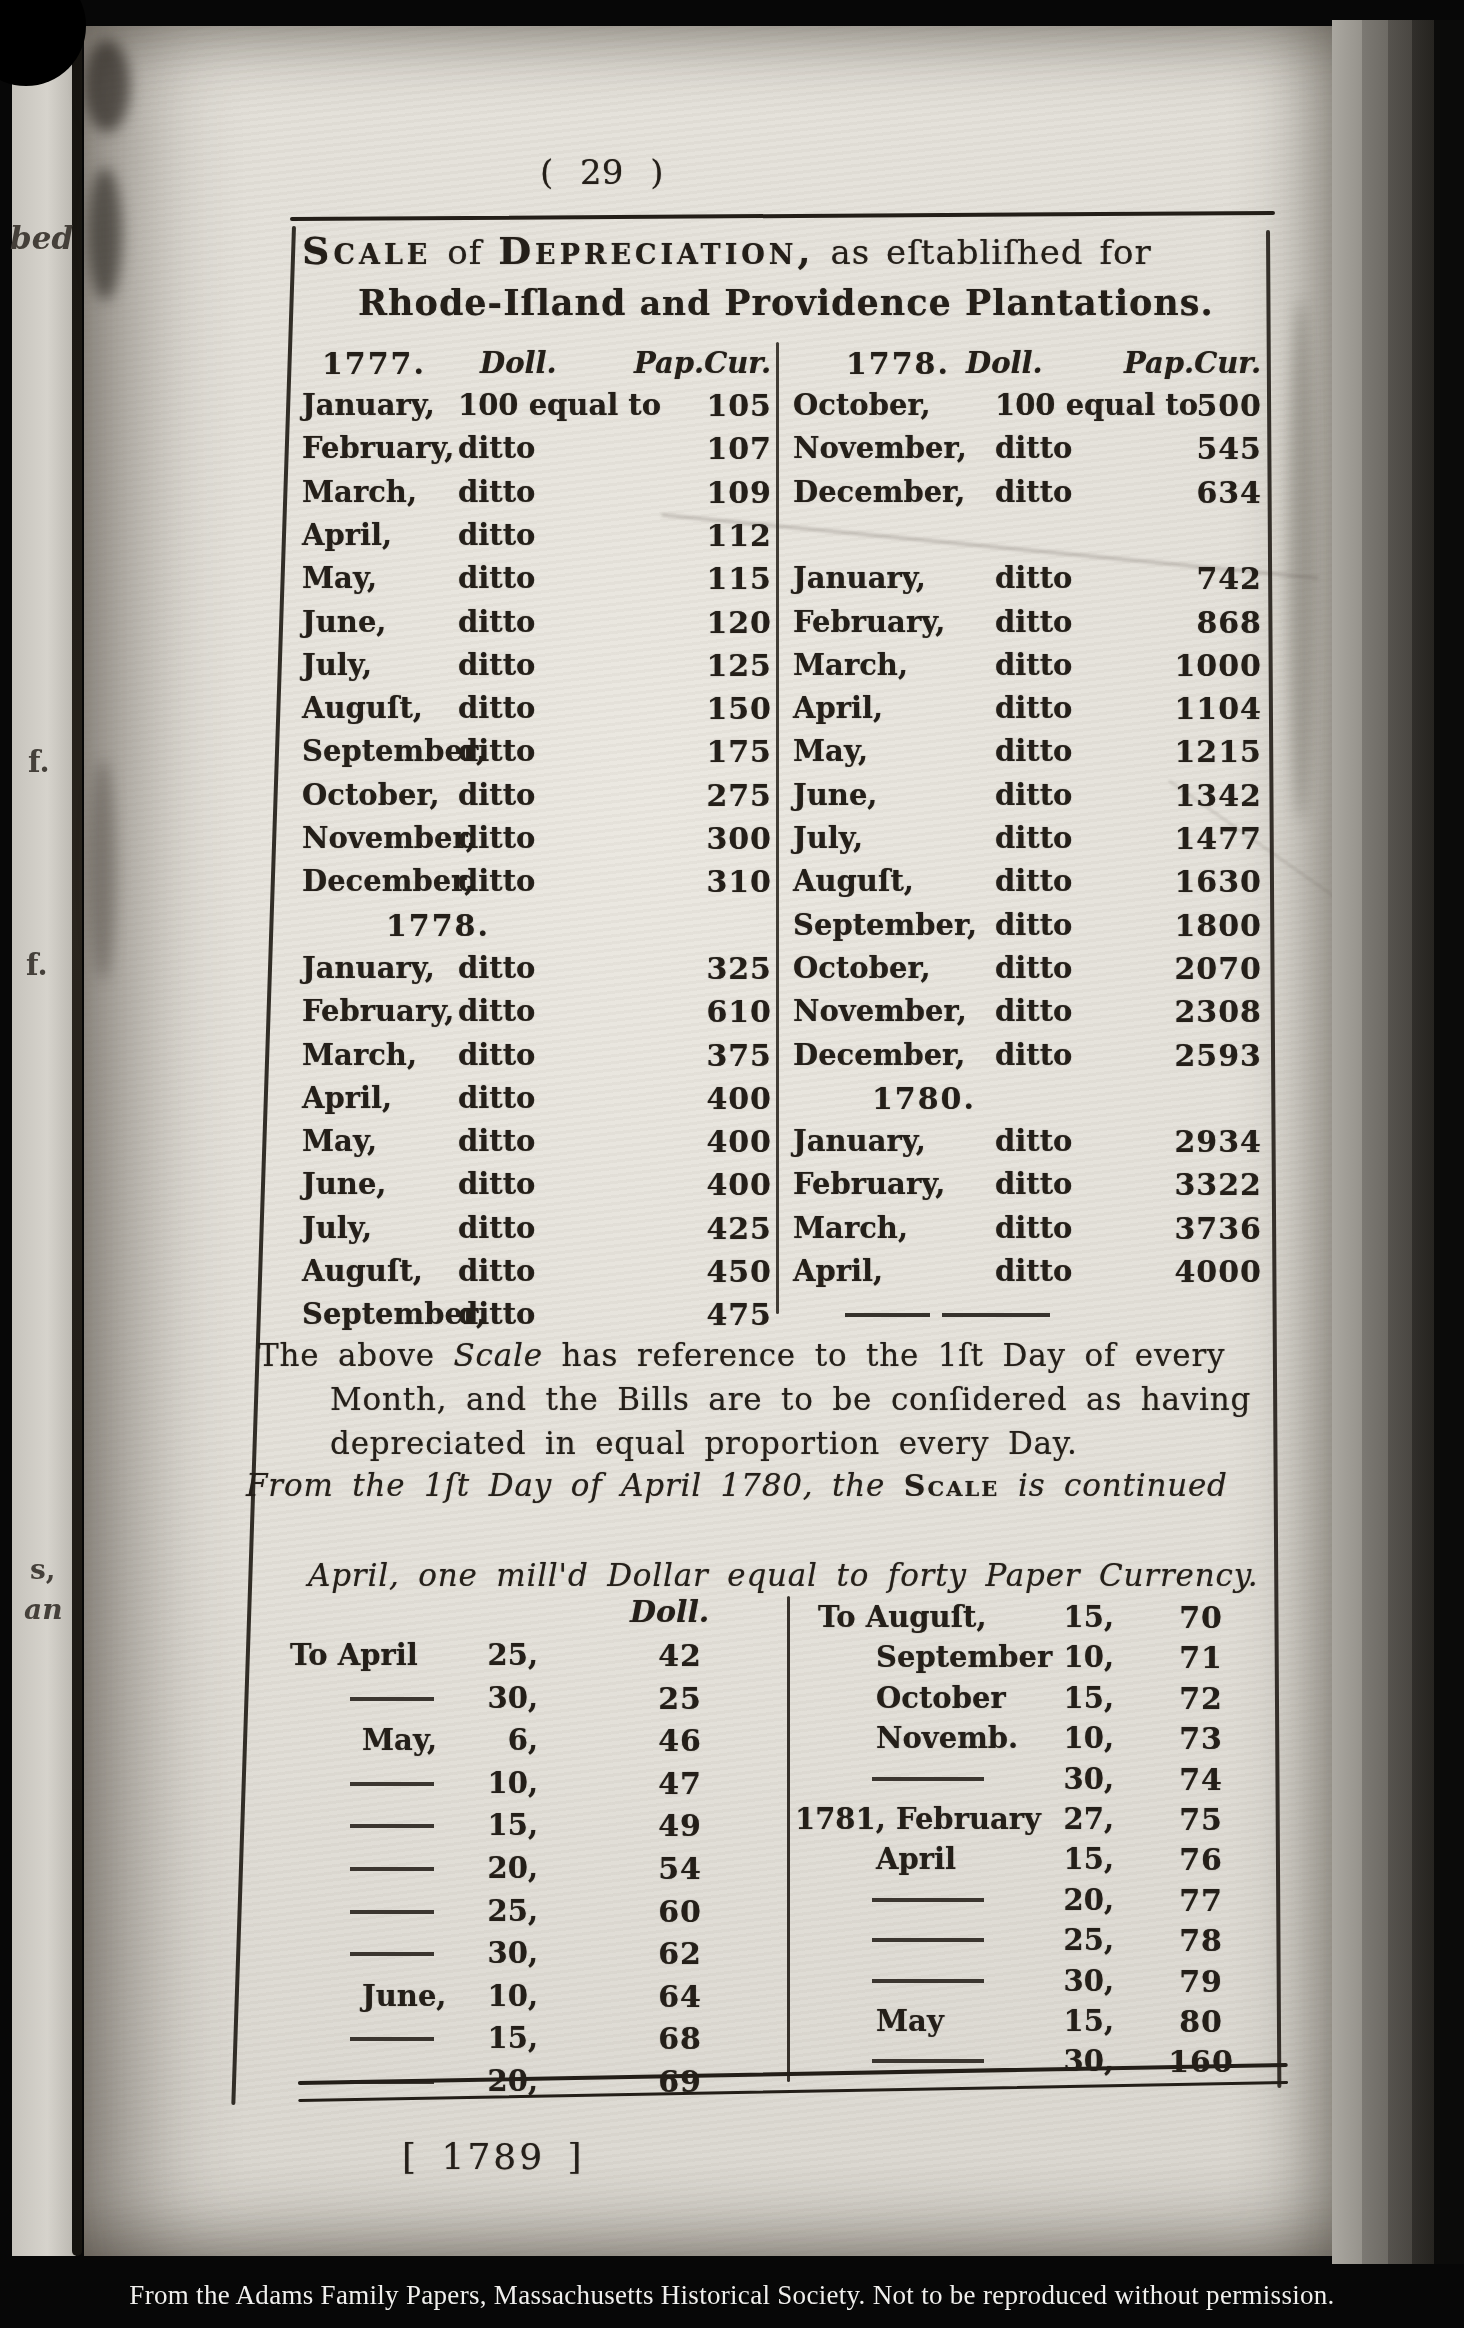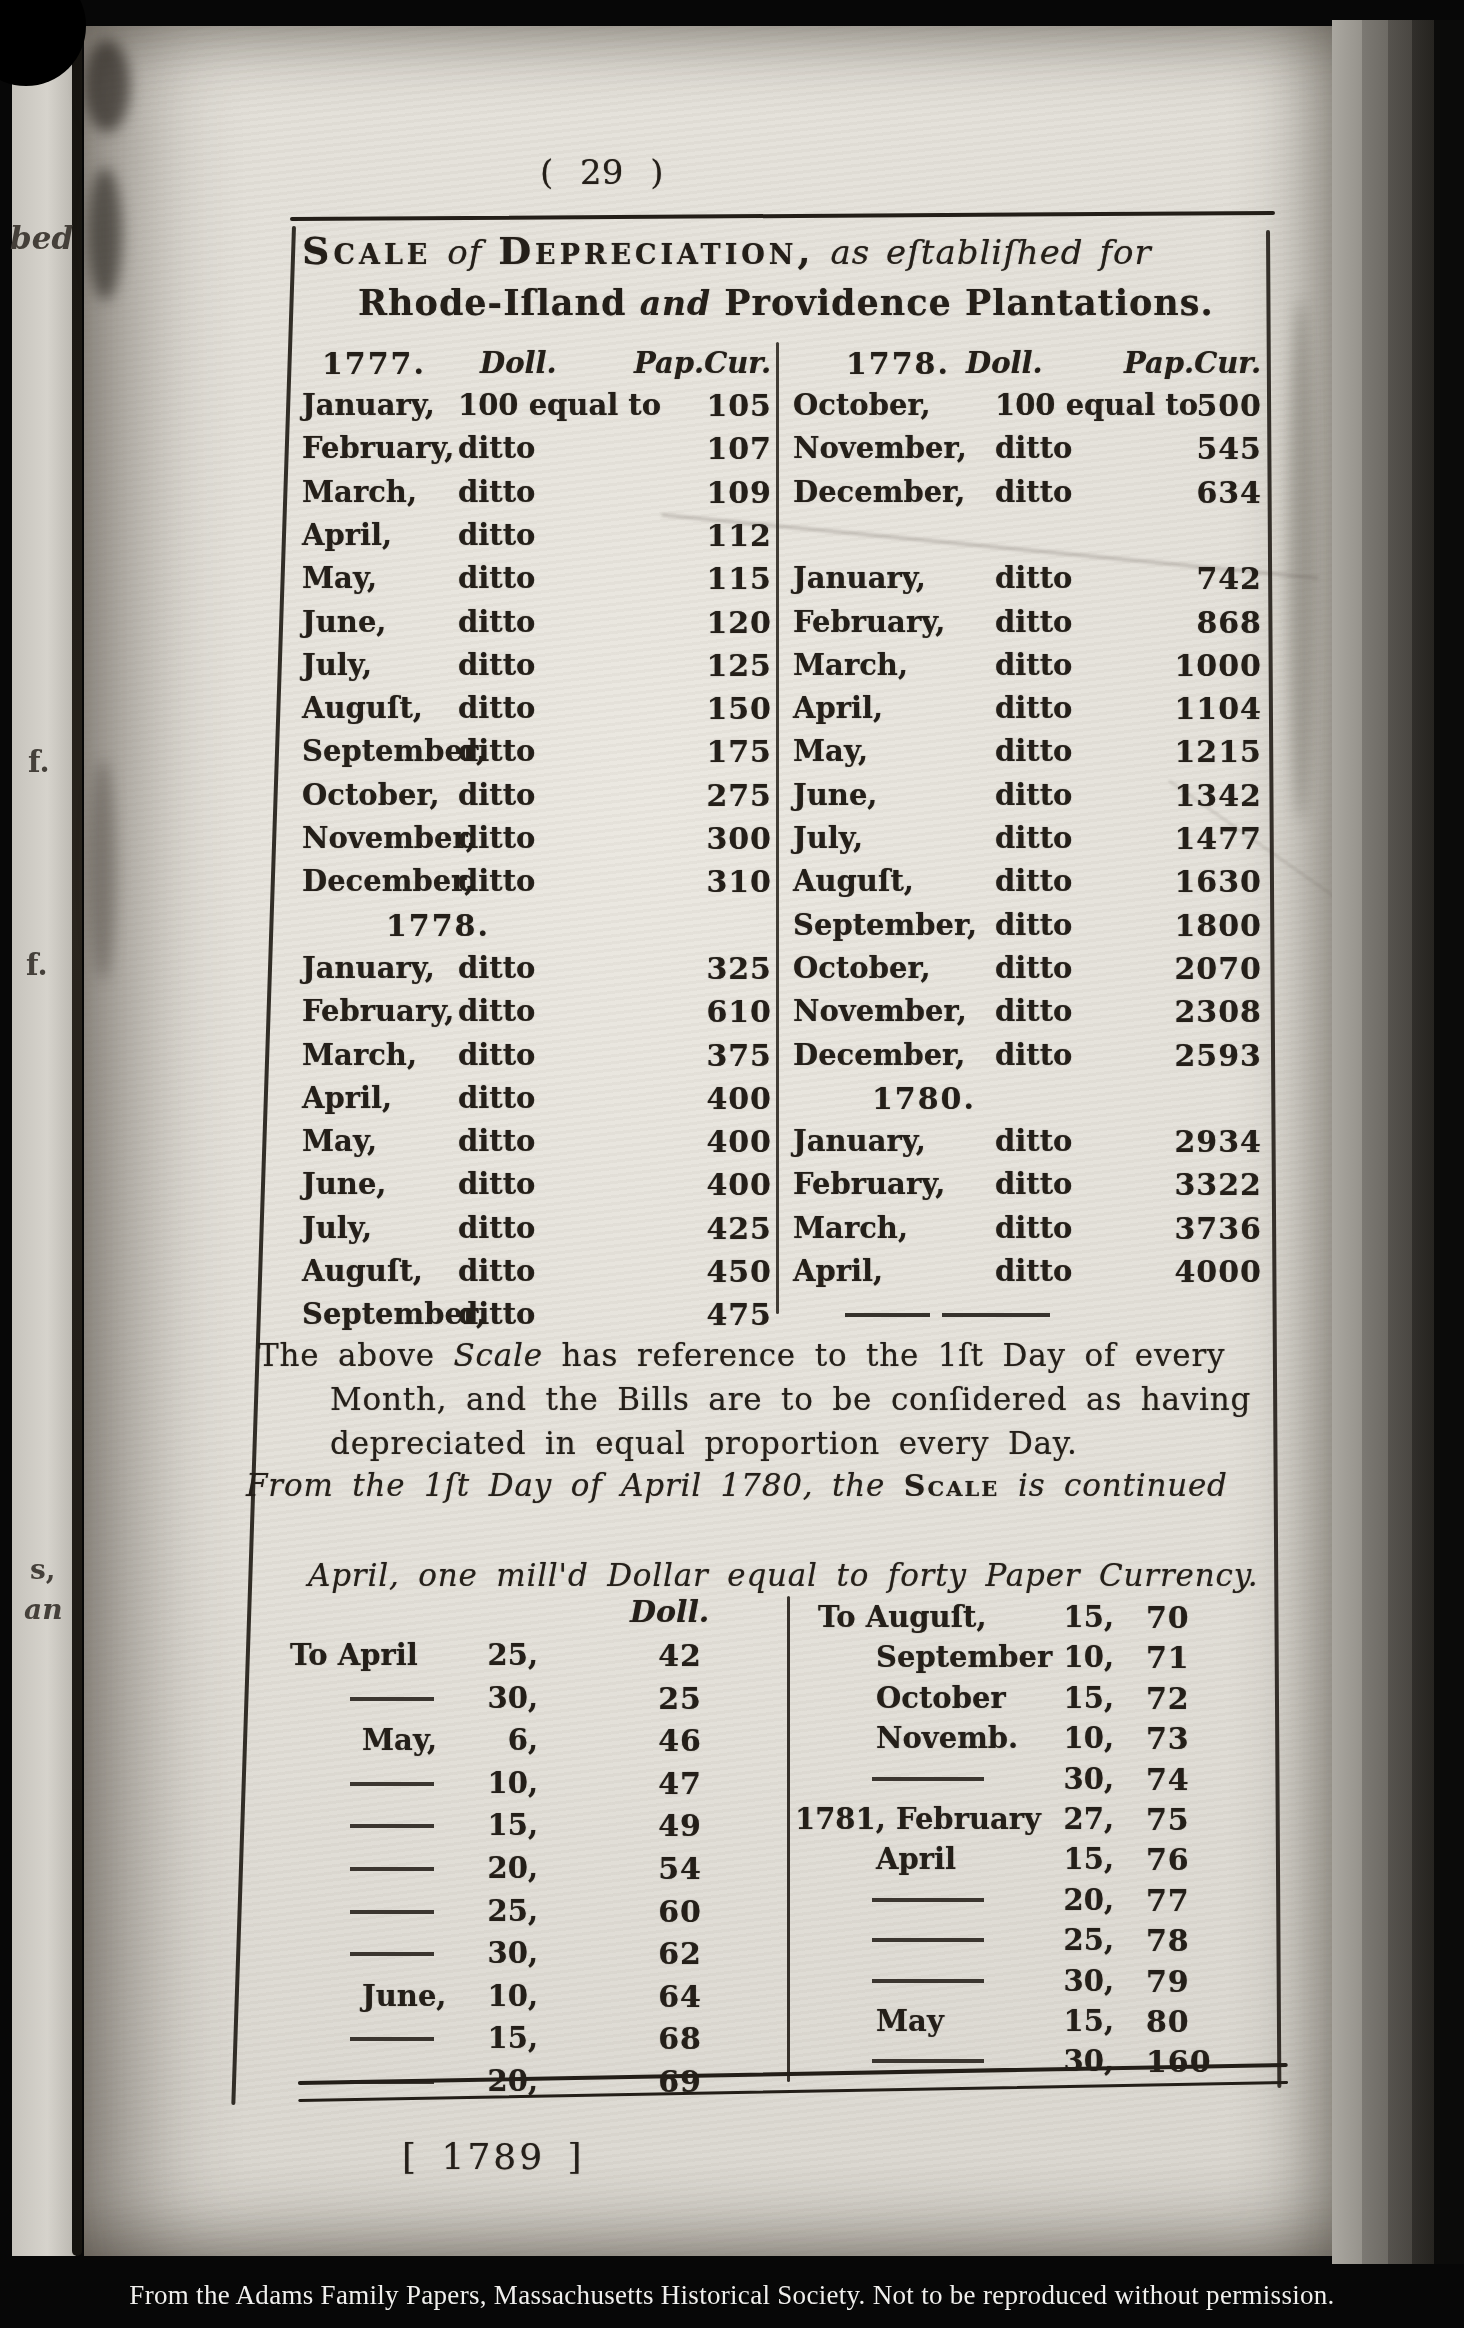--- a/index.html
+++ b/index.html
@@ -33,21 +33,21 @@
   .crease{position:absolute;filter:blur(1.5px);}
   #cr1{left:660px;top:545px;width:660px;height:3px;background:rgba(110,104,94,.35);transform:rotate(5.5deg);}
   #cr2{left:1150px;top:840px;width:210px;height:2px;background:rgba(110,104,94,.3);transform:rotate(35deg);}
   
   .ink{color:#241f19;text-shadow:0 0 1px rgba(36,31,25,.6);}
   .abs{position:absolute;white-space:nowrap;}
   #pagenum{left:540px;top:152px;font-size:34px;word-spacing:16px;}
   #title1{left:302px;top:228px;}
   #title2{left:358px;top:282px;font-size:35px;font-weight:bold;letter-spacing:1px;}
   .s-sc{font-variant:small-caps;font-weight:bold;font-size:38px;letter-spacing:4px;}
-  .s-it{font-style:italic;font-size:34px;letter-spacing:1px;word-spacing:4px;}
+  .s-it{font-size:34px;letter-spacing:1px;word-spacing:4px;}
   .s-rm{font-size:35px;font-weight:bold;letter-spacing:1px;}
   #title2 .s-it{font-size:33px;}
   .para .s-rm,.para .s-it{font-size:31px;letter-spacing:.8px;word-spacing:8px;font-weight:normal;margin-top:31px;}
   .para .s-it{font-style:italic;}
   .para .s-sc{font-size:30px;letter-spacing:2px;}
   #p1l0{left:258px;top:1337px;} #p1l1{left:330px;top:1381px;} #p1l2{left:330px;top:1425px;}
   #p2l0{left:246px;top:1467px;} #p2l1{left:300px;top:1512px;} #p2l2{left:308px;top:1557px;}
   
   .rule{position:absolute;background:#231e18;border-radius:2px;}
   #ruleTop{left:290px;top:214px;width:985px;height:4px;transform:rotate(-.35deg);}
@@ -80,21 +80,21 @@
   #utright .d1{left:845px;width:85px;} #utright .d2{left:942px;width:108px;}
   
   #lowdoll{left:630px;top:1594px;font-size:30px;font-weight:bold;font-style:italic;}
   #lowleft .lbl{left:362px;} #lowleft .l-first{left:290px;}
   #lowleft .ldash{left:350px;width:84px;top:16px;height:4px;background:#241f19;opacity:.88;}
   #lowleft .day{left:432px;width:106px;text-align:right;}
   #lowleft .val{left:594px;width:108px;text-align:right;}
   #lowright .lbl{left:876px;} #lowright .l-first{left:818px;} #lowright .l-year{left:795px;}
   #lowright .ldash{left:872px;width:112px;top:15px;height:4px;background:#241f19;opacity:.88;}
   #lowright .day{left:1010px;width:104px;text-align:right;}
-  #lowright .val{left:1146px;width:110px;text-align:left;}
+  #lowright .val{left:1146px;width:110px;text-align:center;}
   
   #catchword{left:402px;top:2136px;font-size:36px;letter-spacing:3px;word-spacing:8px;}
   .frag{position:absolute;color:#45403a;font-weight:bold;}
   #fragbed{left:10px;top:220px;font-style:italic;font-size:31px;}
   #fragf1{left:28px;top:745px;font-size:29px;}
   #fragf2{left:26px;top:948px;font-size:29px;}
   #frags{left:30px;top:1553px;font-size:28px;}
   #fragan{left:24px;top:1593px;font-style:italic;font-size:28px;}
   #caption{position:absolute;left:0;top:2280px;width:100%;text-align:center;
            font-family:"Liberation Serif",serif;font-size:27px;color:#f0efed;letter-spacing:.3px;}

